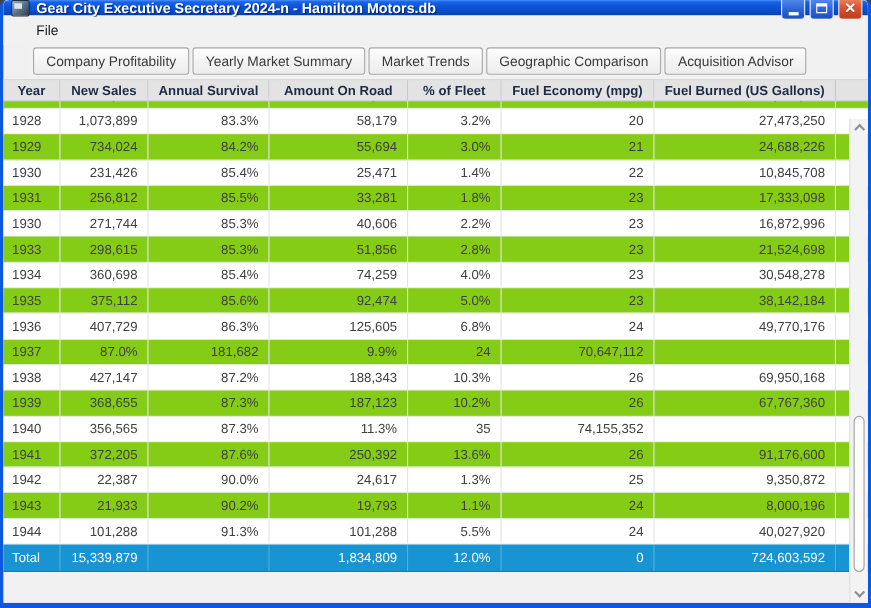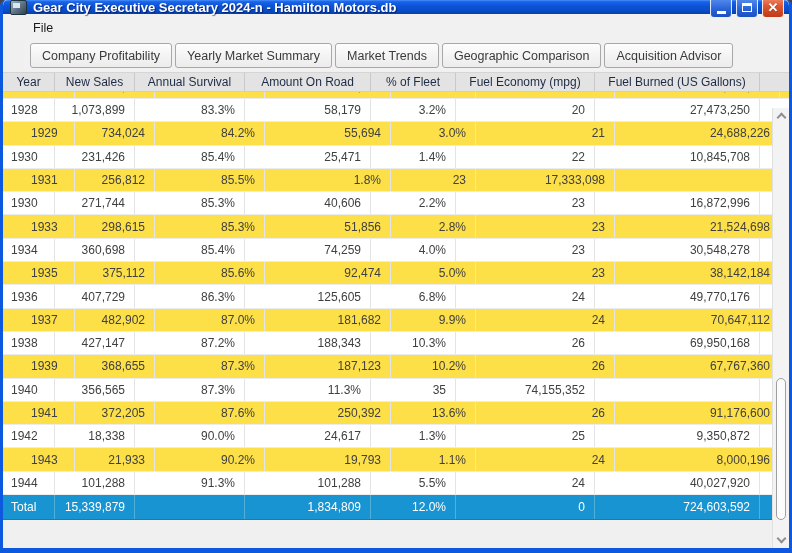--- a/index.html
+++ b/index.html
@@ -63,39 +63,39 @@
     height:25px; display:flex; align-items:center;
     padding:0 11px; font-size:12.5px; color:#3a3a3a;
     border:1px solid #a8a8a8; border-radius:3px;
     background: linear-gradient(180deg,#fdfdfd 0%,#f3f3f3 55%,#ececec 100%);
     white-space:nowrap;
   }
 
   
   .table-wrap { width:100%; }
   .row { display:flex; height:23.3px; background:#fff; border-bottom:1px solid #ececec; }
-  .row.alt { background:#fde047;padding-left:20px; }
+  .row.alt { background:#84cc16; }
   .cell {
     display:flex; align-items:center; justify-content:flex-end;
     padding-right:9px; font-size:12px; color:#404040;
     border-right:1px solid #e4e4e4; overflow:hidden; white-space:nowrap;
   }
   .cell:nth-child(1){ width:52px; justify-content:flex-start; padding-left:8px; padding-right:0; }
   .cell:nth-child(2){ width:80px; }
   .cell:nth-child(3){ width:110px; }
   .cell:nth-child(4){ width:126px; }
   .cell:nth-child(5){ width:85px; }
   .cell:nth-child(6){ width:139px;text-align:center; }
   .cell:nth-child(7){ width:165px; }
   .cell:nth-child(8){ flex:1; border-right:none; }
 
   .thead { display:flex; height:20px; background:#e3e3e3; border-top:1px solid #d5d5d5; border-bottom:1px solid #cfcfcf; }
   .thead .cell {
     justify-content:center; padding:0;
-    font-weight:normal; font-size:12px; color:#1c2b45;
+    font-weight:bold; font-size:12px; color:#1c2b45;
     border-right:1px solid #c9c9c9; background:#e3e3e3;
   }
   .thead .cell:nth-child(8){ border-right:none; }
 
   .partial { height:7px; overflow:hidden; }
   .partial .row { margin-top:-16px; }
 
   .total-row { display:flex; height:25px; background:#1794d1; border-bottom:1px solid #0f7fb8; }
   .total-row .cell { color:#fff; border-right:1px solid rgba(255,255,255,.25); }
   .total-row .cell:nth-child(8){ border-right:none; }
@@ -198,20 +198,21 @@
           <div class="cell">25,471</div>
           <div class="cell">1.4%</div>
           <div class="cell">22</div>
           <div class="cell">10,845,708</div>
           <div class="cell"></div>
         </div>
         <div class="row alt">
           <div class="cell">1931</div>
           <div class="cell">256,812</div>
           <div class="cell">85.5%</div>
+          <div class="cell">33,281</div>
           <div class="cell">1.8%</div>
           <div class="cell">23</div>
           <div class="cell">17,333,098</div>
           <div class="cell"></div>
         </div>
         <div class="row">
           <div class="cell">1930</div>
           <div class="cell">271,744</div>
           <div class="cell">85.3%</div>
           <div class="cell">40,606</div>
@@ -255,21 +256,20 @@
           <div class="cell">407,729</div>
           <div class="cell">86.3%</div>
           <div class="cell">125,605</div>
           <div class="cell">6.8%</div>
           <div class="cell">24</div>
           <div class="cell">49,770,176</div>
           <div class="cell"></div>
         </div>
         <div class="row alt">
           <div class="cell">1937</div>
-          <div class="cell">482,902</div>
           <div class="cell">87.0%</div>
           <div class="cell">181,682</div>
           <div class="cell">9.9%</div>
           <div class="cell">24</div>
           <div class="cell">70,647,112</div>
           <div class="cell"></div>
         </div>
         <div class="row">
           <div class="cell">1938</div>
           <div class="cell">427,147</div>
@@ -304,21 +304,21 @@
           <div class="cell">372,205</div>
           <div class="cell">87.6%</div>
           <div class="cell">250,392</div>
           <div class="cell">13.6%</div>
           <div class="cell">26</div>
           <div class="cell">91,176,600</div>
           <div class="cell"></div>
         </div>
         <div class="row">
           <div class="cell">1942</div>
-          <div class="cell">18,338</div>
+          <div class="cell">22,387</div>
           <div class="cell">90.0%</div>
           <div class="cell">24,617</div>
           <div class="cell">1.3%</div>
           <div class="cell">25</div>
           <div class="cell">9,350,872</div>
           <div class="cell"></div>
         </div>
         <div class="row alt">
           <div class="cell">1943</div>
           <div class="cell">21,933</div>

